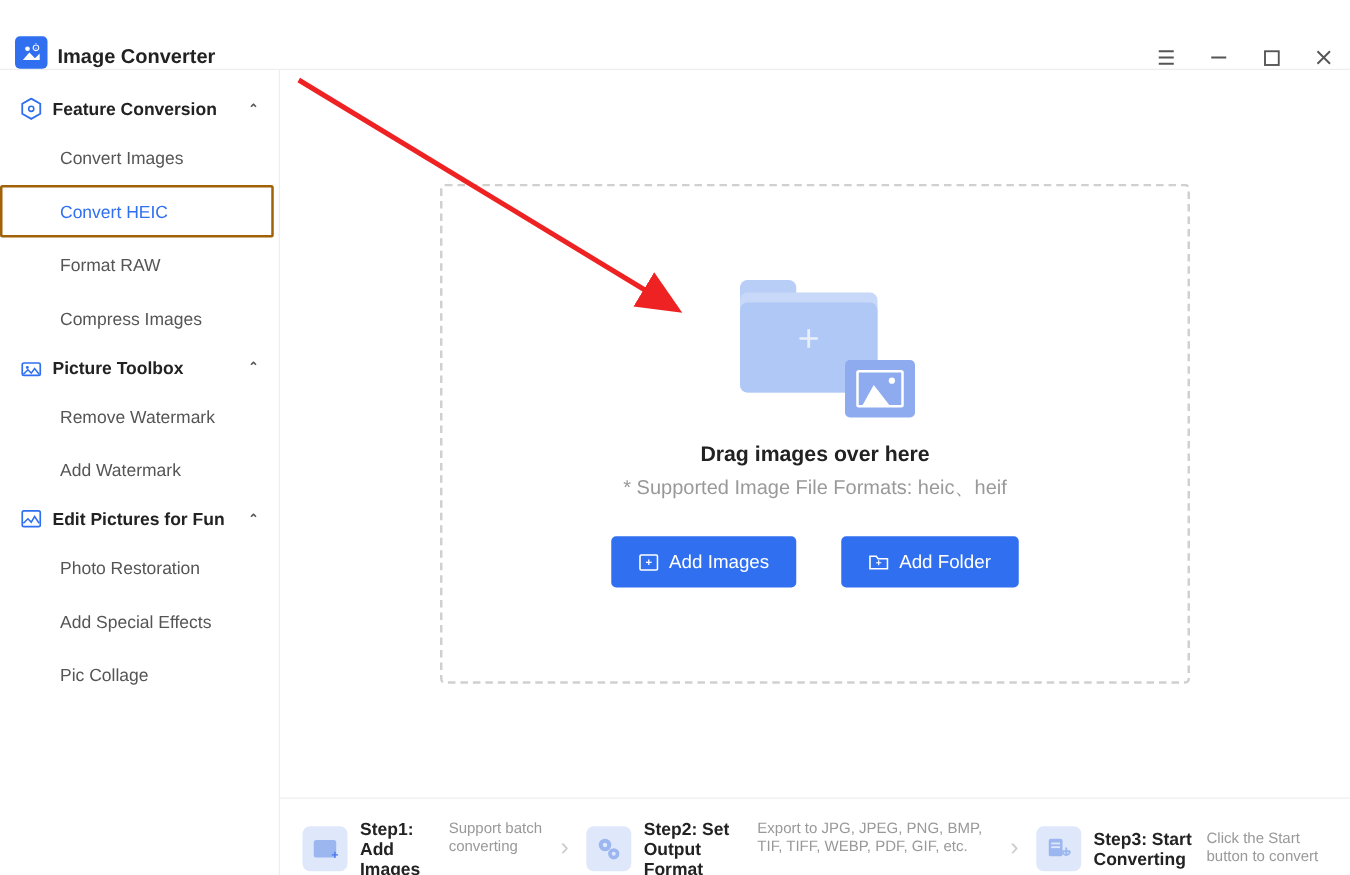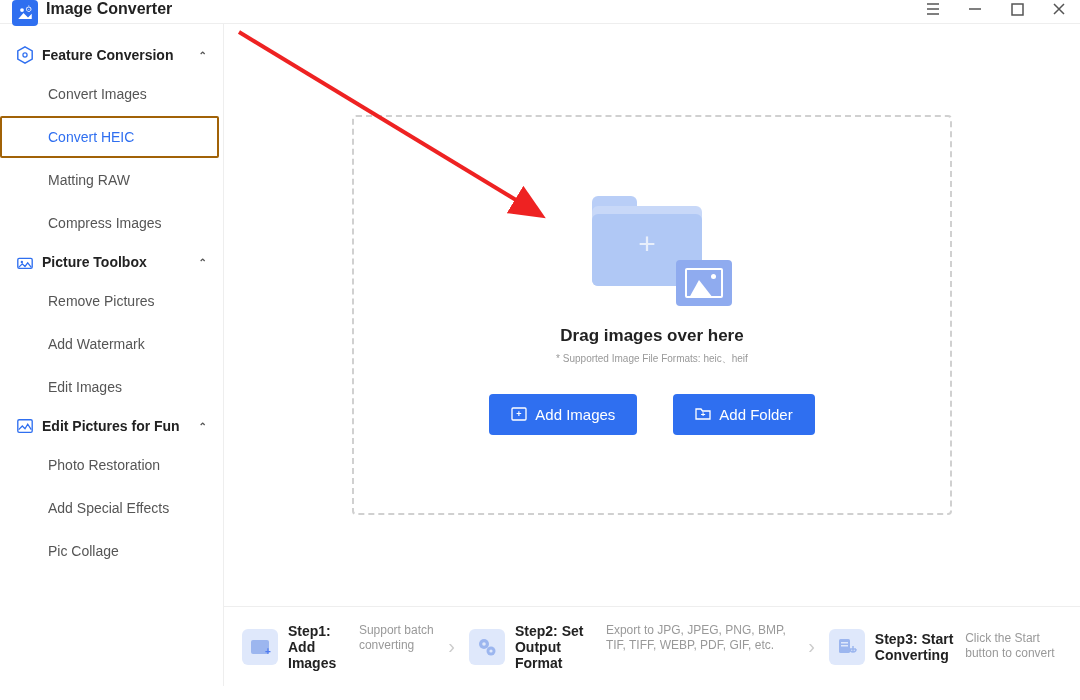--- a/index.html
+++ b/index.html
@@ -1,19 +1,19 @@
 <!DOCTYPE html>
 <html><head>
 <meta charset="utf-8">
 <style>
 * { margin: 0; padding: 0; box-sizing: border-box; font-family: "Segoe UI", Arial, sans-serif; }
 body { width: 1080px; height: 700px; background: #fff; overflow: hidden; position: relative; }
 
 
-.titlebar { height: 24px; display: flex; align-items: flex-start; padding: 0 12px; border-bottom: 1px solid #eee; }
+.titlebar { height: 56px; display: flex; align-items: flex-end; padding: 0 12px; border-bottom: 1px solid #eee; }
 .titlebar .logo { width: 26px; height: 26px; background: #2f6ff0; border-radius: 4px; margin-right: 8px; display:flex; align-items:center; justify-content:center; }
 .titlebar .title { font-size: 16px; font-weight: 600; color: #222; }
 .titlebar .window-controls { margin-left: auto; display: flex; gap: 24px; align-items: center; color: #555; }
 .win-btn { width: 18px; height: 18px; display:flex; align-items:center; justify-content:center; cursor:pointer; }
 
 
 .layout { display:flex; height: calc(700px - 38px); }
 .sidebar { width: 224px; border-right: 1px solid #eee; padding-top: 14px; }
 .main { flex: 1; display:flex; flex-direction:column; }
 
@@ -32,21 +32,21 @@
 .dz-folder-tab { position:absolute; top:0; left:0; width:45px; height:18px; background:#b9cef7; border-radius:6px 6px 0 0; }
 .dz-folder-body { position:absolute; top:10px; left:0; width:110px; height:80px; background:#c8d8f8; border-radius:6px; }
 .dz-folder-front { position:absolute; top:18px; left:0; width:110px; height:72px; background:#b0c8f5; border-radius:6px; }
 .dz-plus { position:absolute; left:50%; top:50%; transform:translate(-50%,-42%); font-size:30px; color:#e8effb; font-weight:300; }
 .dz-img { position:absolute; right:0; bottom:0; width:56px; height:46px; background:#8fabef; border-radius:4px; display:flex; align-items:center; justify-content:center; }
 .dz-img-inner { width:38px; height:30px; border:2px solid #fff; border-radius:2px; position:relative; overflow:hidden; }
 .dz-img-inner::before { content:""; position:absolute; top:4px; right:5px; width:5px; height:5px; background:#fff; border-radius:50%; }
 .dz-img-inner::after { content:""; position:absolute; bottom:-2px; left:2px; width:0; height:0; border-left:10px solid transparent; border-right:14px solid transparent; border-bottom:18px solid #fff; }
 
 .dz-title { font-size: 17px; font-weight:600; color:#222; margin-bottom:6px; }
-.dz-sub { font-size: 10px; color:#999; margin-bottom:28px; }
+.dz-sub { font-size: 16px; color:#999; margin-bottom:28px; }
 .dz-btns { display:flex; gap: 36px; }
 .dz-btn { background:#2f6ff0; color:#fff; border:none; padding: 12px 22px; font-size:15px; border-radius:4px; cursor:pointer; display:flex; align-items:center; gap:8px; }
 .dz-btn svg { width:16px; height:16px; }
 
 
 .arrow-svg { position:absolute; left: 10px; top: 0; width: 340px; height: 220px; pointer-events:none; }
 
 
 .steps { height: 80px; border-top: 1px solid #eee; display:flex; align-items:center; padding: 0 18px; gap: 8px; }
 .step { display:flex; align-items:center; gap: 10px; }
@@ -101,37 +101,36 @@
           <svg viewBox="0 0 20 20" width="18" height="18">
             <polygon points="10,1 18,5.5 18,14.5 10,19 2,14.5 2,5.5" fill="none" stroke="#2f6ff0" stroke-width="1.6"></polygon>
             <circle cx="10" cy="10" r="2.3" fill="none" stroke="#2f6ff0" stroke-width="1.4"></circle>
           </svg>
         </span>
       <span>Feature Conversion</span>
       <span class="chevron">⌃</span>
     </div>
     <div class="menu-item"><span>Convert Images</span></div>
     <div class="menu-item active"><span>Convert HEIC</span></div>
-    <div class="menu-item"><span>Matting RAW</span></div>
+    <div class="menu-item"><span>Format RAW</span></div>
     <div class="menu-item"><span>Compress Images</span></div>
 
     <div class="section-header">
       <span class="sh-icon">
           <svg viewBox="0 0 20 20" width="18" height="18">
             <rect x="2" y="6" width="16" height="11" rx="1.5" fill="none" stroke="#2f6ff0" stroke-width="1.5"></rect>
             <circle cx="6.5" cy="10" r="1.3" fill="#2f6ff0"></circle>
             <path d="M3 16l4-4 3 3 3-4 4 5" fill="none" stroke="#2f6ff0" stroke-width="1.4"></path>
           </svg>
         </span>
       <span>Picture Toolbox</span>
       <span class="chevron">⌃</span>
     </div>
-    <div class="menu-item"><span>Remove Pictures</span></div>
+    <div class="menu-item"><span>Remove Watermark</span></div>
     <div class="menu-item"><span>Add Watermark</span></div>
-    <div class="menu-item"><span>Edit Images</span></div>
 
     <div class="section-header">
       <span class="sh-icon">
           <svg viewBox="0 0 20 20" width="18" height="18">
             <rect x="2" y="3" width="16" height="14" rx="1.5" fill="none" stroke="#2f6ff0" stroke-width="1.5"></rect>
             <path d="M3 14l4-4 3 3 3-5 4 6" fill="none" stroke="#2f6ff0" stroke-width="1.4"></path>
           </svg>
         </span>
       <span>Edit Pictures for Fun</span>
       <span class="chevron">⌃</span>

